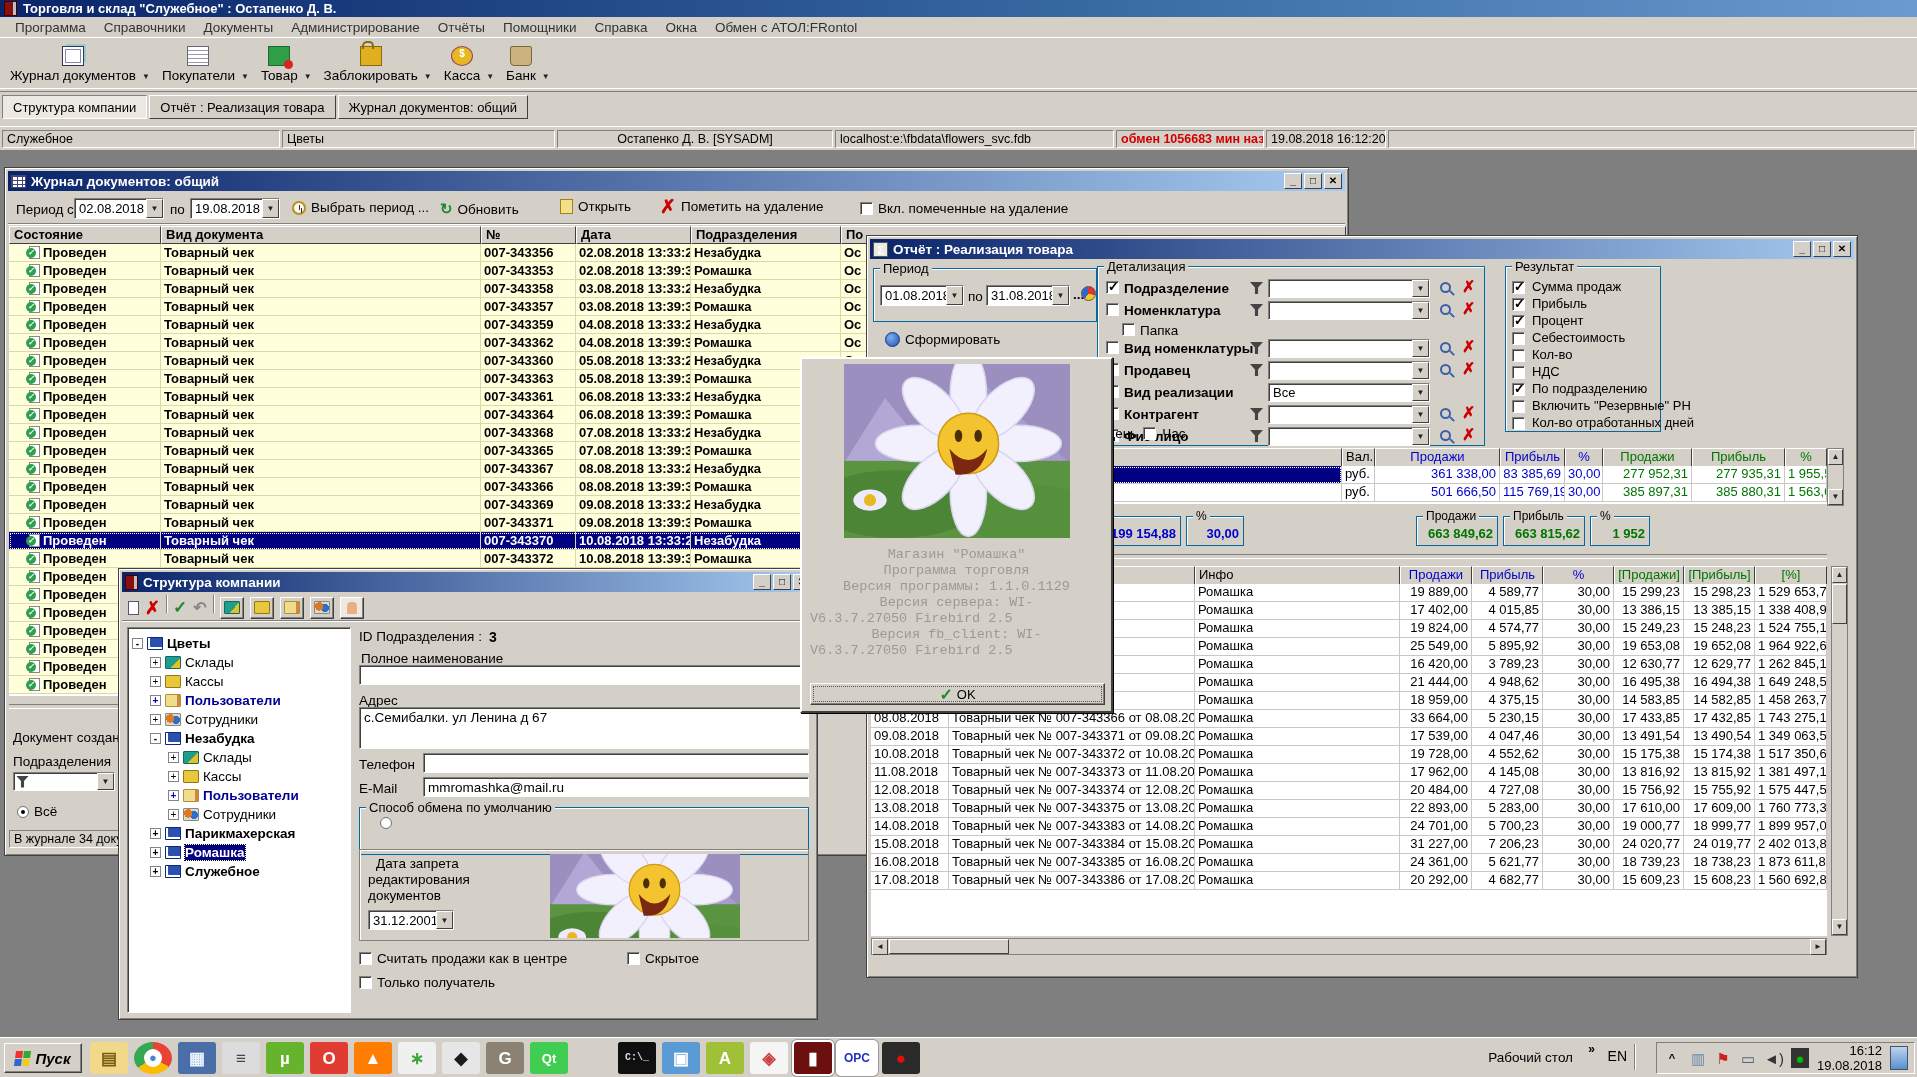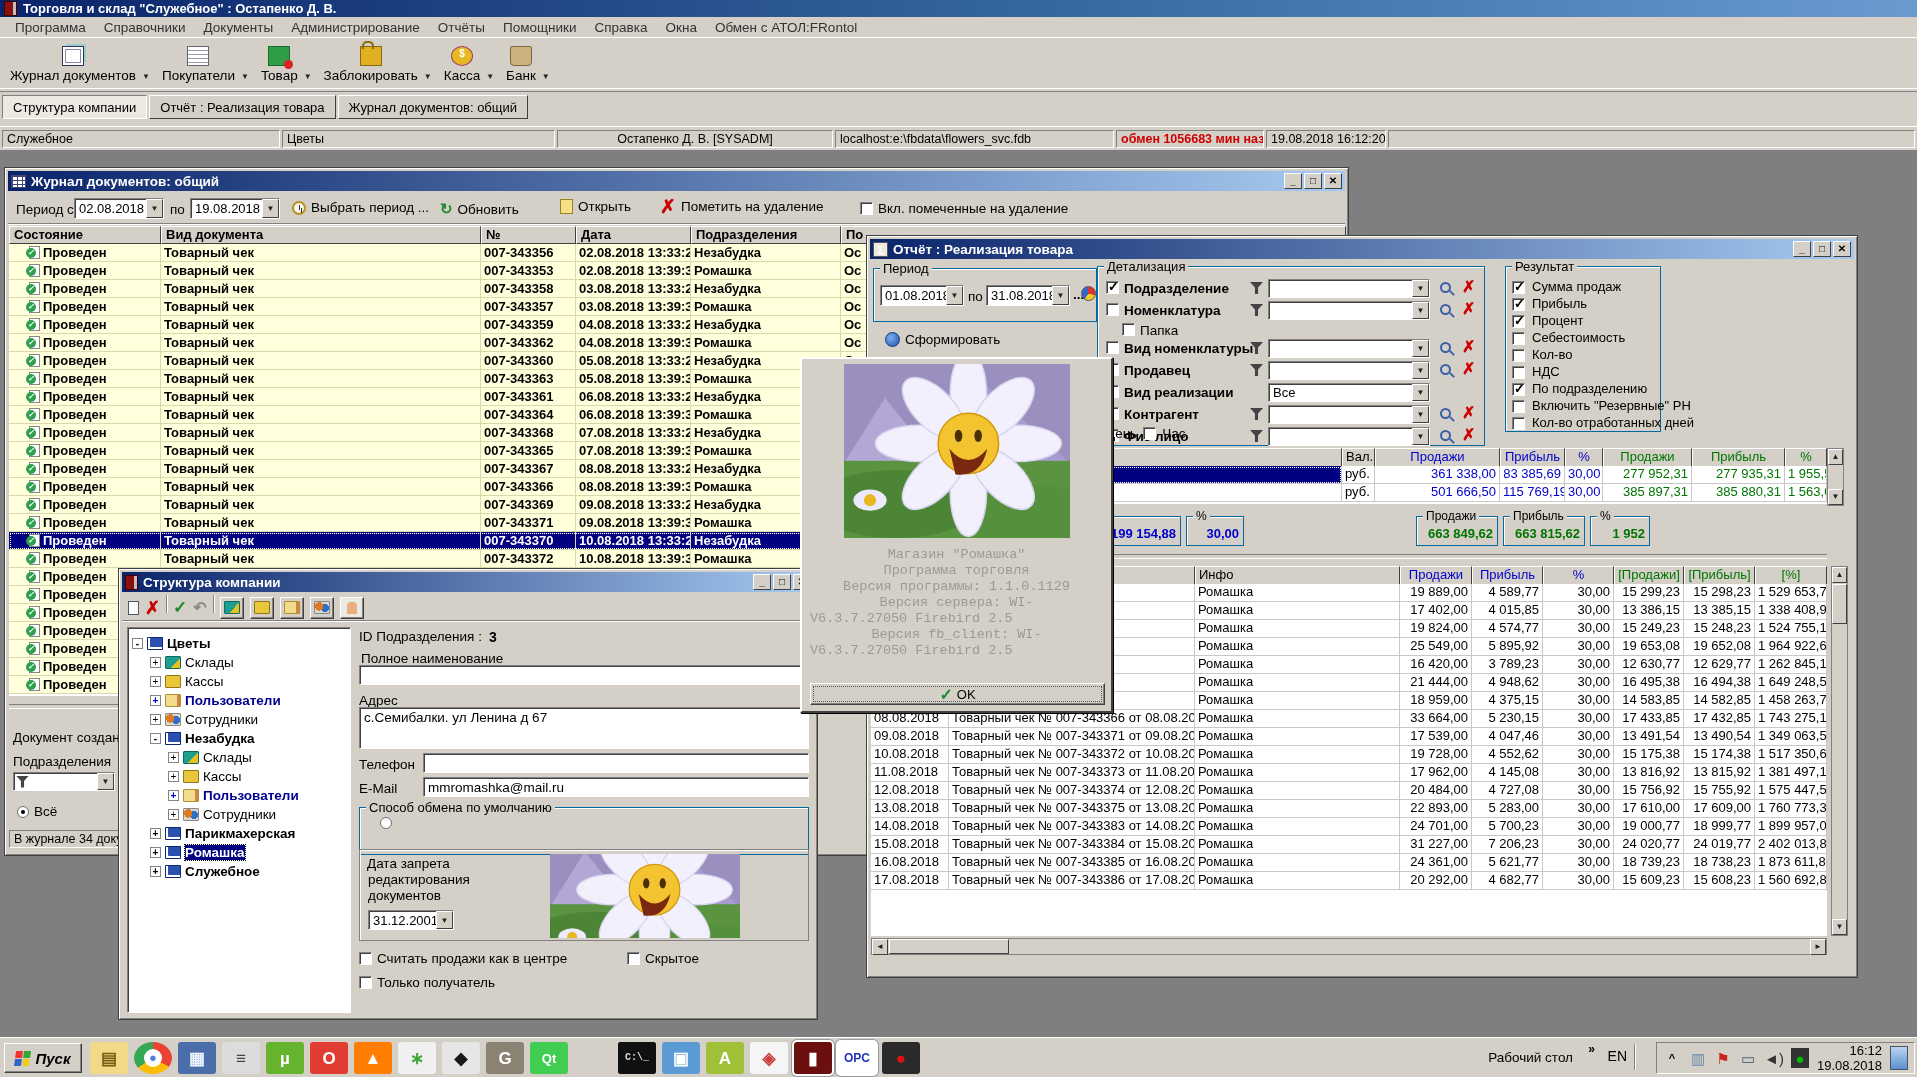--- a/index.html
+++ b/index.html
@@ -1224,21 +1224,21 @@
     <div class="group" style="left:2px;top:180px;width:450px;height:48px">
       <span class="gl">Способ обмена по умолчанию</span>
       <div style="position:absolute;left:20px;top:9px;display:flex;gap:70px">
         <span class="flat">
             <span class="rb"></span>
             <span></span>
           </span>
       </div>
     </div>
     <div class="abs" style="left:2px;top:222px;width:450px;height:92px;border:1px solid #808080;box-shadow:inset 1px 1px 0 #fff">
-      <span class="fl" style="left:7px;top:6px">Дата запрета</span>
+      <span class="fl" style="left:16px;top:6px">Дата запрета</span>
       <span class="fl" style="left:8px;top:22px">редактирования</span>
       <span class="fl" style="left:8px;top:38px">документов</span>
       <span class="combo" style="left:8px;top:60px;width:86px;height:20px">
           <span class="cval">31.12.2001</span>
           <span class="da">▼</span>
         </span>
       <svg class="abs" style="left:190px;top:4px;width:190px;height:84px" viewBox="0 0 300 230" preserveAspectRatio="xMidYMid slice">
           <use href="#daisy"></use>
         </svg>
     </div>

